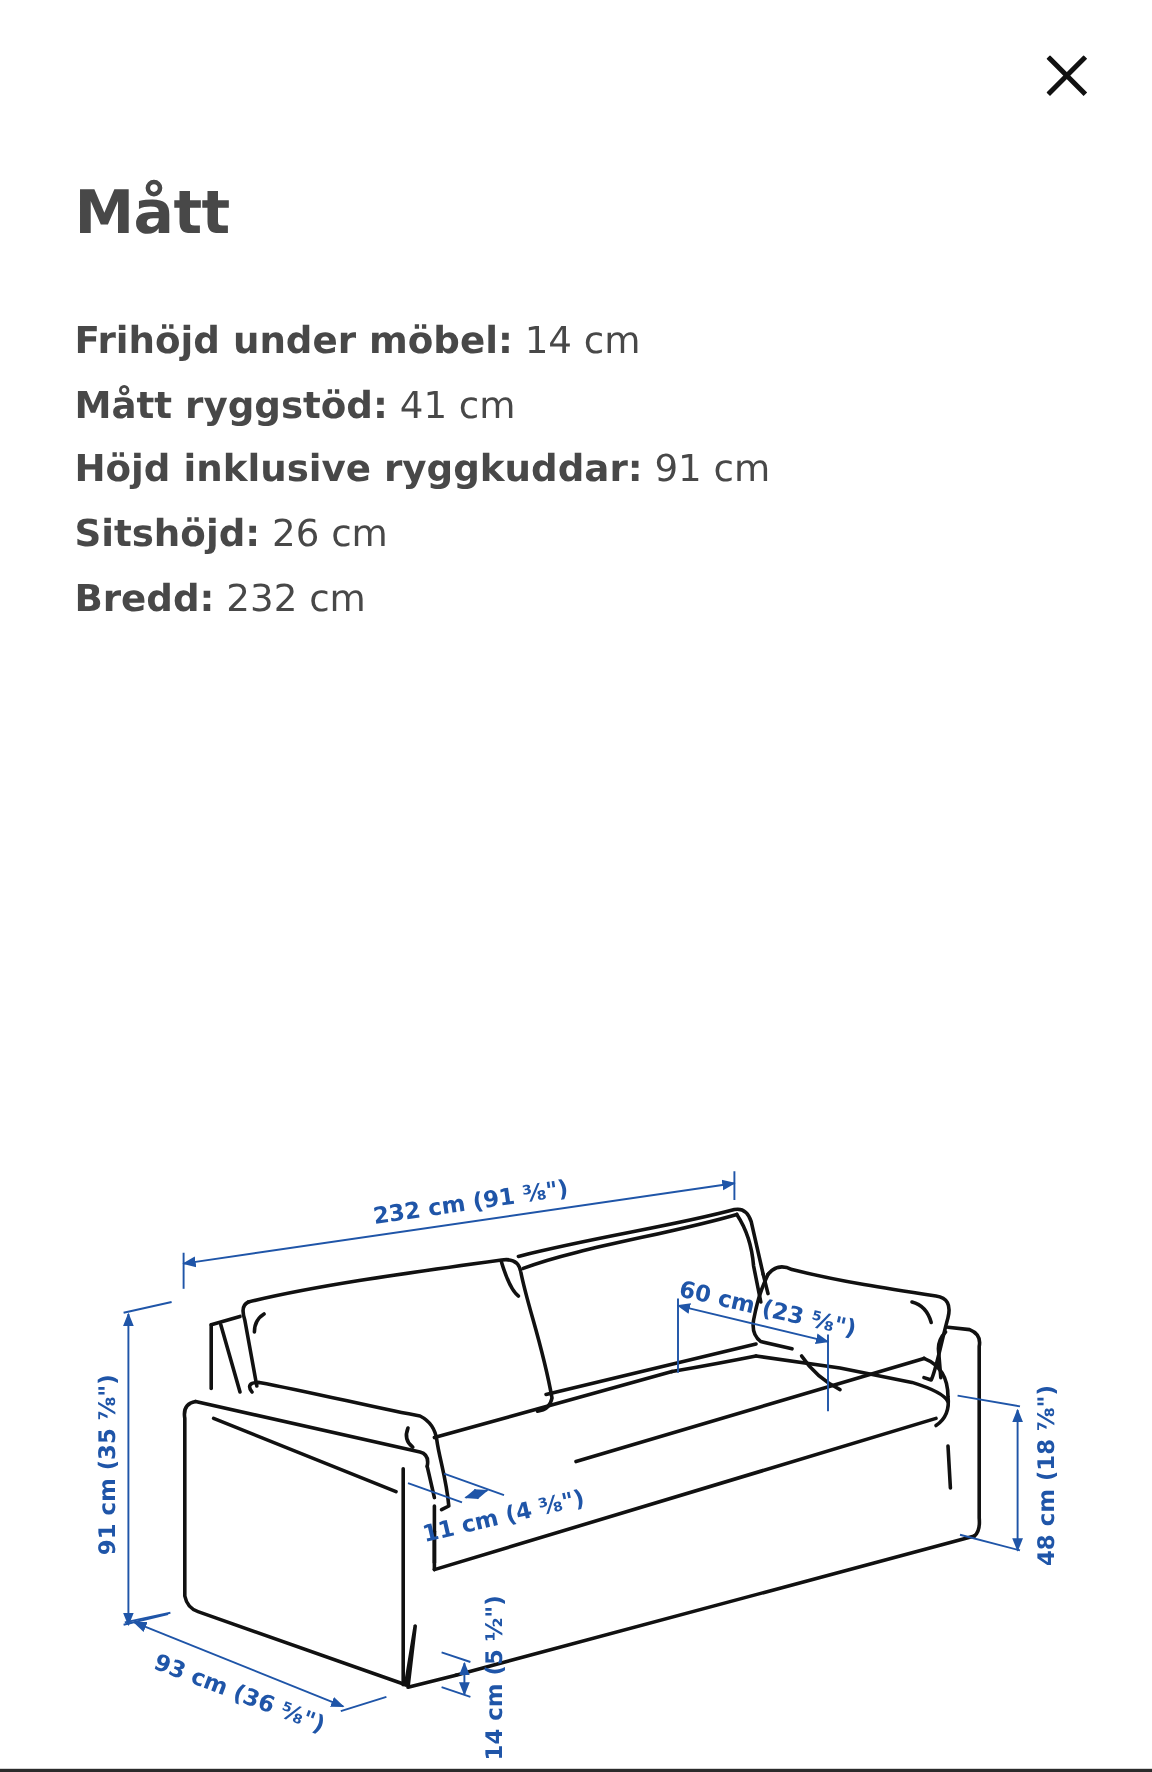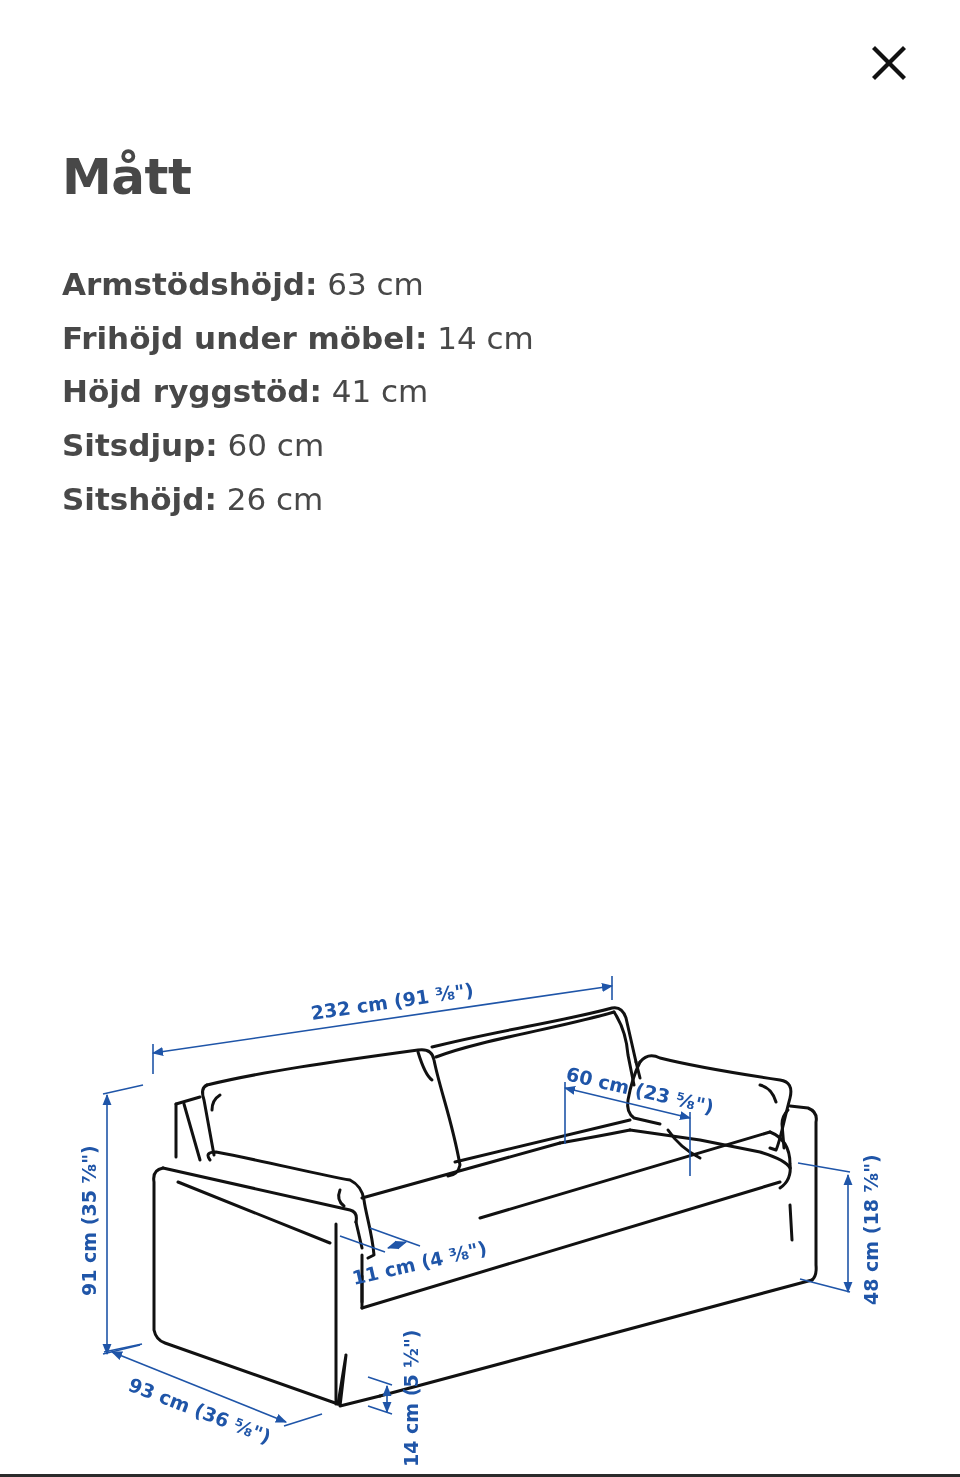--- a/index.html
+++ b/index.html
@@ -85,25 +85,25 @@
   <div class="close-button">
     <svg width="34" height="34" viewBox="0 0 34 34">
       <line x1="3" y1="3" x2="31" y2="31" stroke="#111" stroke-width="4.2" stroke-linecap="square"></line>
       <line x1="31" y1="3" x2="3" y2="31" stroke="#111" stroke-width="4.2" stroke-linecap="square"></line>
     </svg>
   </div>
 
   <h1 class="title">Mått</h1>
 
   <ul class="dims">
-    <li><span class="k">Armstödshöjd:</span> <span class="v">63 cm</span></li>
     <li><span class="k">Frihöjd under möbel:</span> <span class="v">14 cm</span></li>
-    <li><span class="k">Höjd ryggstöd:</span> <span class="v">41 cm</span></li>
-    <li><span class="k">Sitsdjup:</span> <span class="v">60 cm</span></li>
+    <li><span class="k">Mått ryggstöd:</span> <span class="v">41 cm</span></li>
+    <li><span class="k">Höjd inklusive ryggkuddar:</span> <span class="v">91 cm</span></li>
     <li><span class="k">Sitshöjd:</span> <span class="v">26 cm</span></li>
+    <li><span class="k">Bredd:</span> <span class="v">232 cm</span></li>
   </ul>
 
   <div class="diagram">
 
     <svg width="960" height="537" viewBox="0 940 960 537">
       <defs>
         <marker id="ah" viewBox="0 0 10 10" refX="9" refY="5" markerWidth="7" markerHeight="7" orient="auto-start-reverse">
           <path d="M0,1 L10,5 L0,9 Z" fill="#1f55a8"></path>
         </marker>
       </defs>

